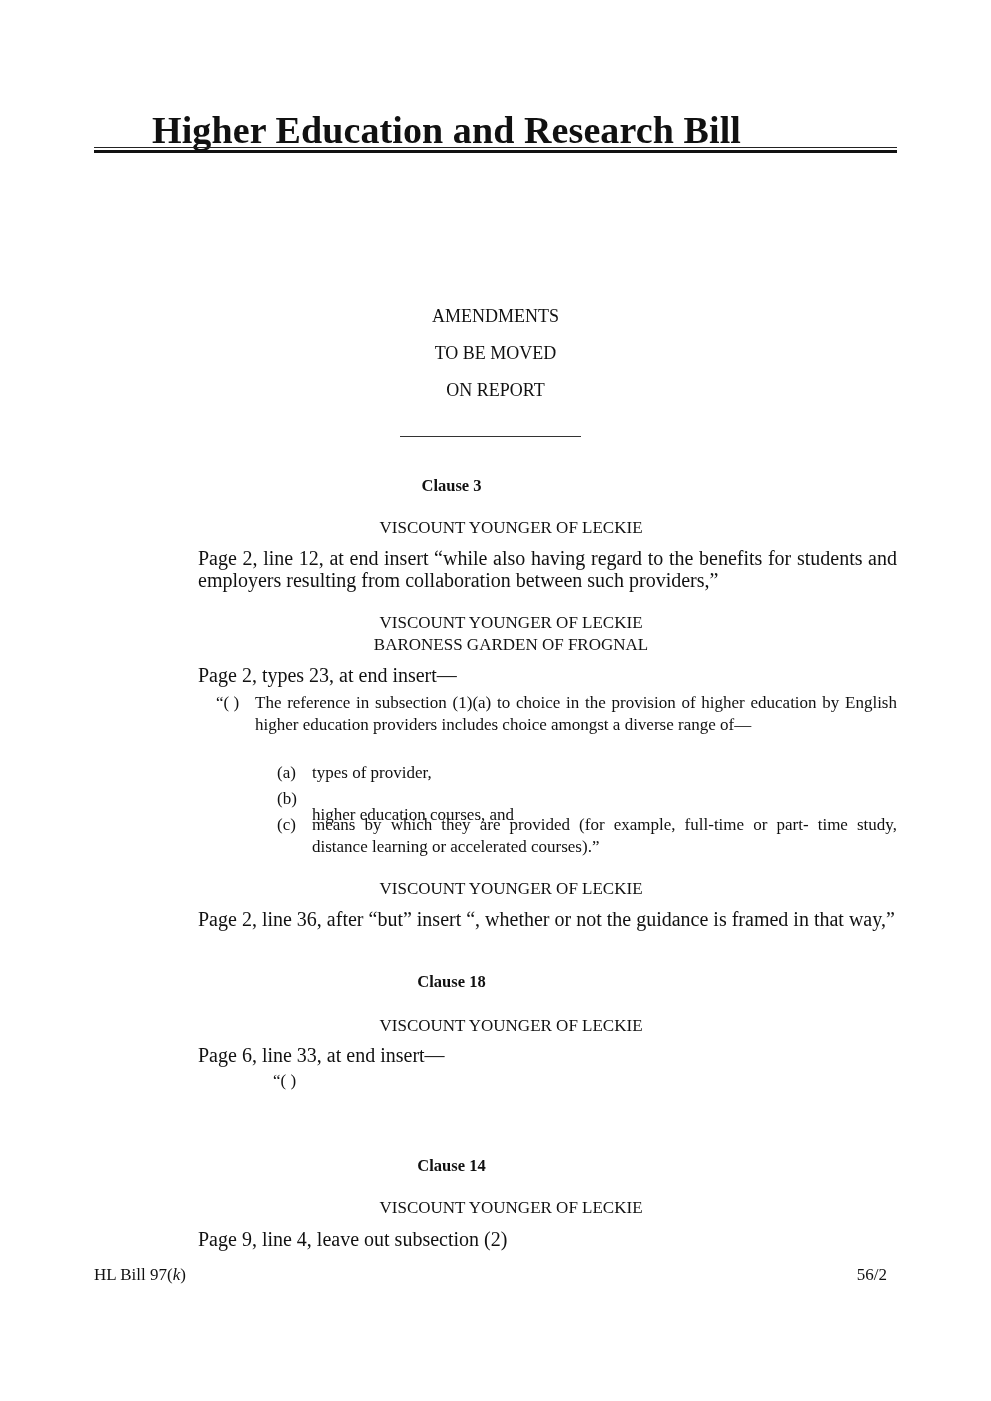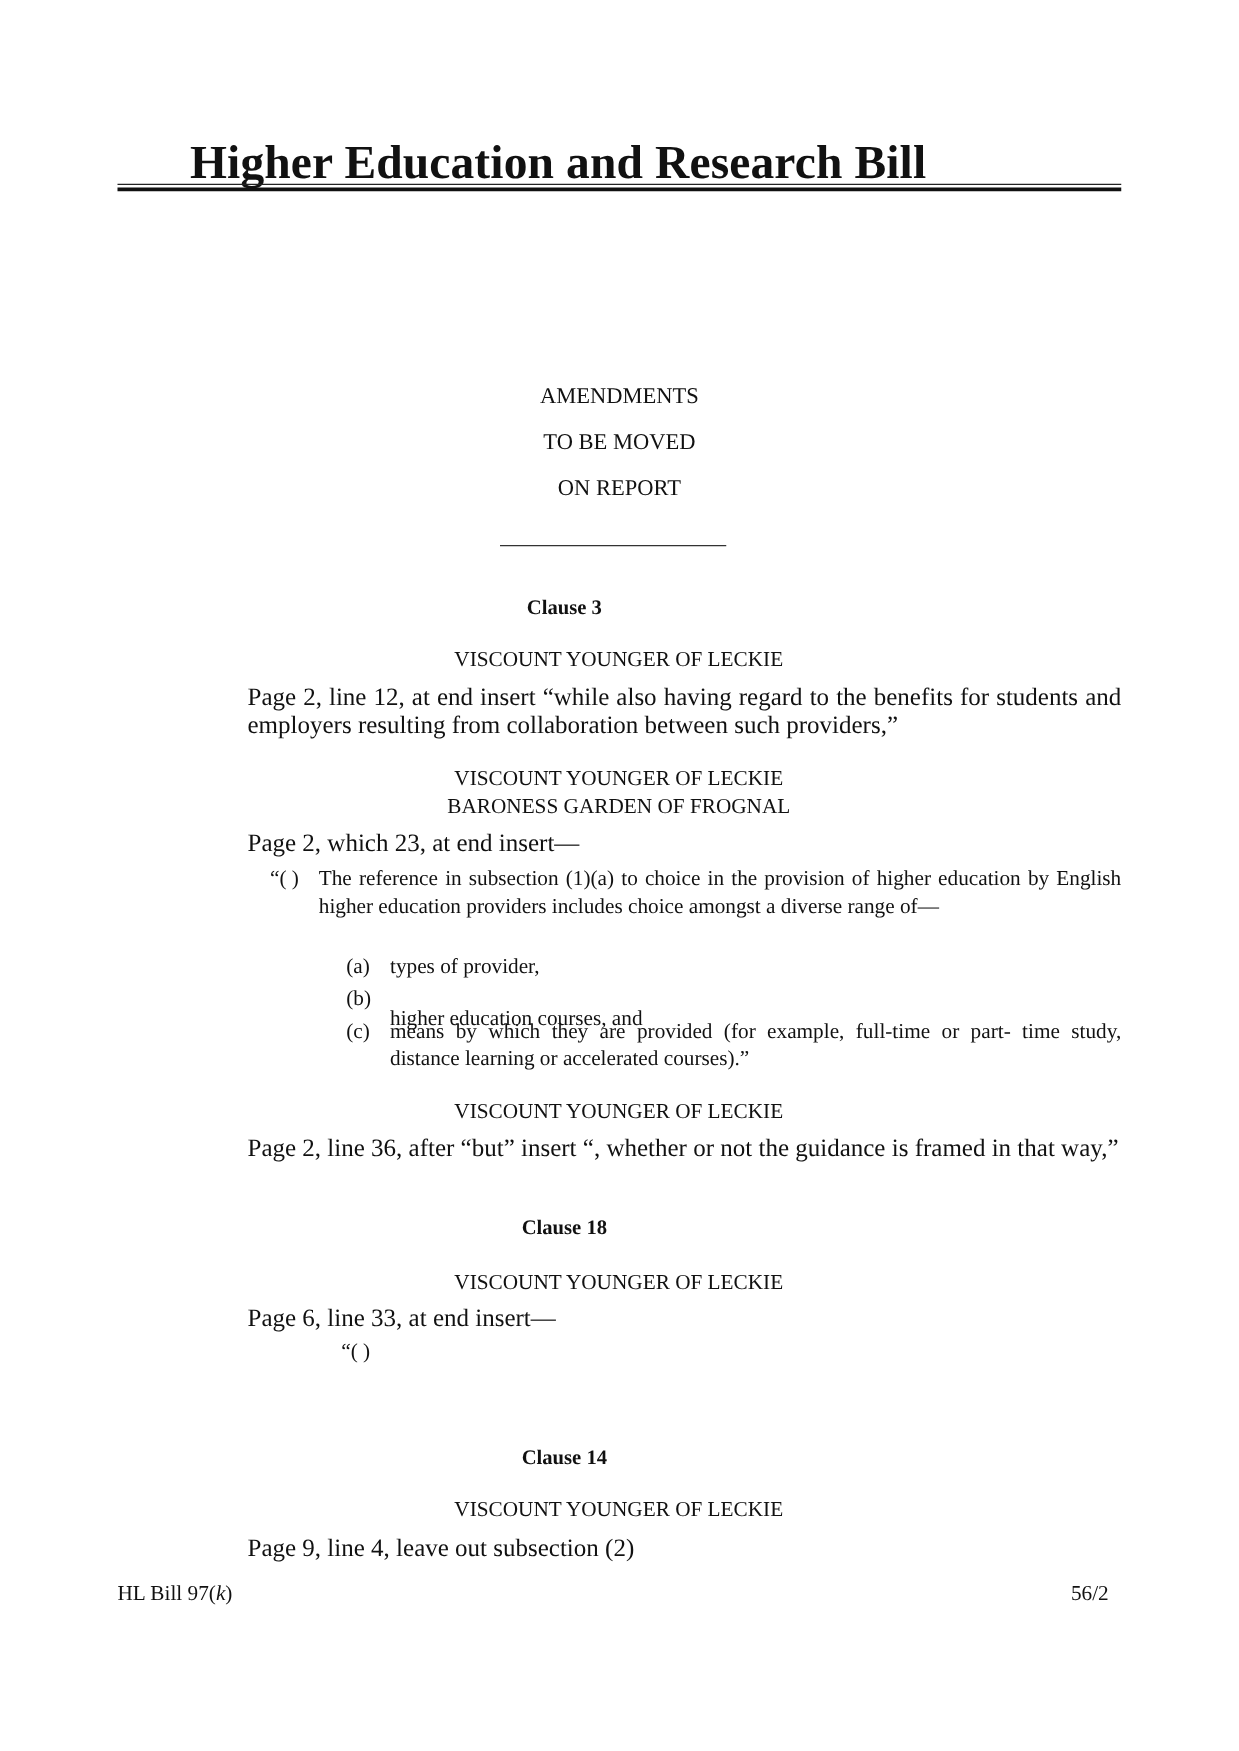--- a/index.html
+++ b/index.html
@@ -5,21 +5,21 @@
   html, body { margin: 0; padding: 0; background: #ffffff; }
   body { width: 991px; height: 1401px; position: relative; overflow: hidden;
          font-family: "Liberation Serif", "DejaVu Serif", serif; color: #111; }
   .abs { position: absolute; }
   .title { left: 0; width: 893px; top: 108px; text-align: center; font-size: 38px; font-weight: bold; letter-spacing: 0.1px; }
   .rule-thin { left: 94px; width: 803px; top: 147px; height: 1px; background: #222; }
   .rule-thick { left: 94px; width: 803px; top: 150px; height: 3px; background: #111; }
   .center { left: 0; width: 991px; text-align: center; font-size: 18px; }
   .sep { left: 400px; width: 181px; top: 436px; height: 1px; background: #333; }
   .clause { left: 0; width: 903px; text-align: center; font-size: 16.5px; font-weight: bold; }
-  .sponsor { left: 190px; width: 610px; text-align: center; font-size: 17px; line-height: 22px; }
+  .sponsor { left: 206px; width: 610px; text-align: center; font-size: 17px; line-height: 22px; }
   .para { left: 198px; width: 699px; font-size: 20px; line-height: 22px; text-align: justify; }
   .para.last { text-align-last: left; }
   .ins { font-size: 17px; line-height: 22px; }
   .ins .mark { position: absolute; left: 0; top: 0; }
   .ins .body { position: absolute; text-align: justify; }
   .footer { font-size: 17px; }
 </style>
 </head>
 <body>
 
@@ -32,21 +32,21 @@
 <div class="abs center" style="top:380px;">ON REPORT</div>
 <div class="abs sep"></div>
 
 <div class="abs clause" style="top:476px;">Clause 3</div>
 
 <div class="abs sponsor" style="top:517px;">VISCOUNT YOUNGER OF LECKIE</div>
 <div class="abs para last" style="top:547px;">Page 2, line 12, at end insert “while also having regard to the benefits for students and employers resulting from collaboration between such providers,”</div>
 
 <div class="abs sponsor" style="top:612px;">VISCOUNT YOUNGER OF LECKIE</div>
 <div class="abs sponsor" style="top:634px;">BARONESS GARDEN OF FROGNAL</div>
-<div class="abs para" style="top:664px;">Page 2, which 23, at end insert—</div>
+<div class="abs para" style="top:664px;">Page 2, types 23, at end insert—</div>
 
 <div class="abs ins" style="left:216px; top:692px; width:681px; height:70px;">
   <span class="mark">“( )</span>
   <div class="body" style="left:39px; width:642px; top:0;">The reference in subsection (1)(a) to choice in the provision of higher education by English higher education providers includes choice amongst a diverse range of—</div>
 </div>
 
 <div class="abs ins" style="left:277px; top:762px; width:620px; height:22px;">
   <span class="mark">(a)</span>
   <div class="body" style="left:35px; width:585px; top:0;">types of provider,</div>
 </div>

